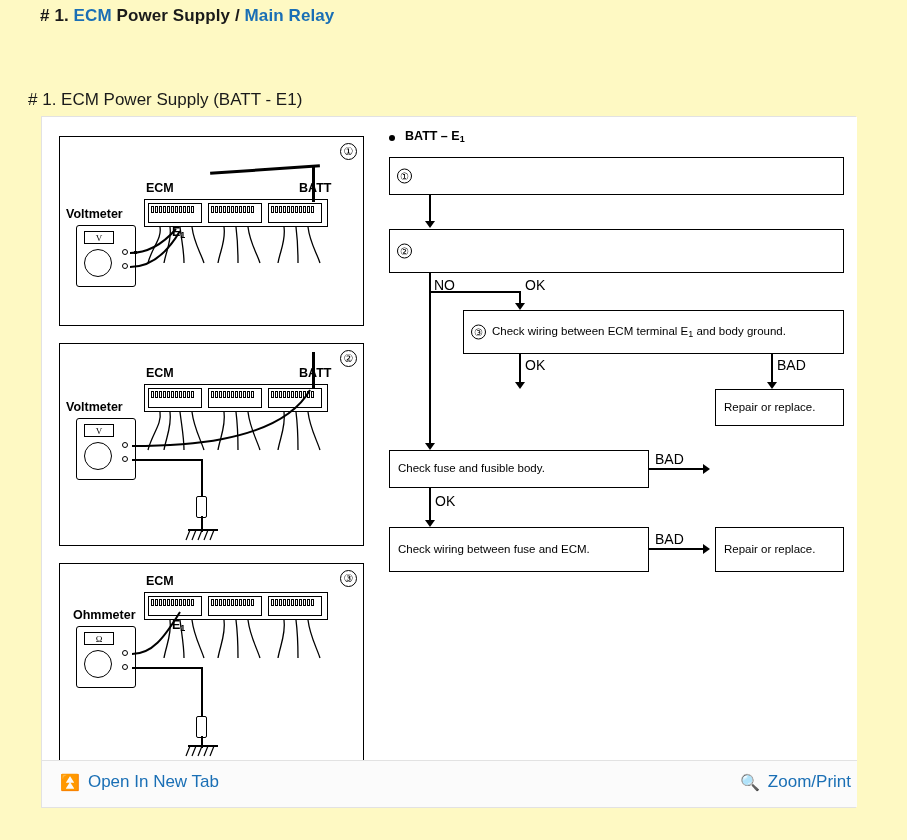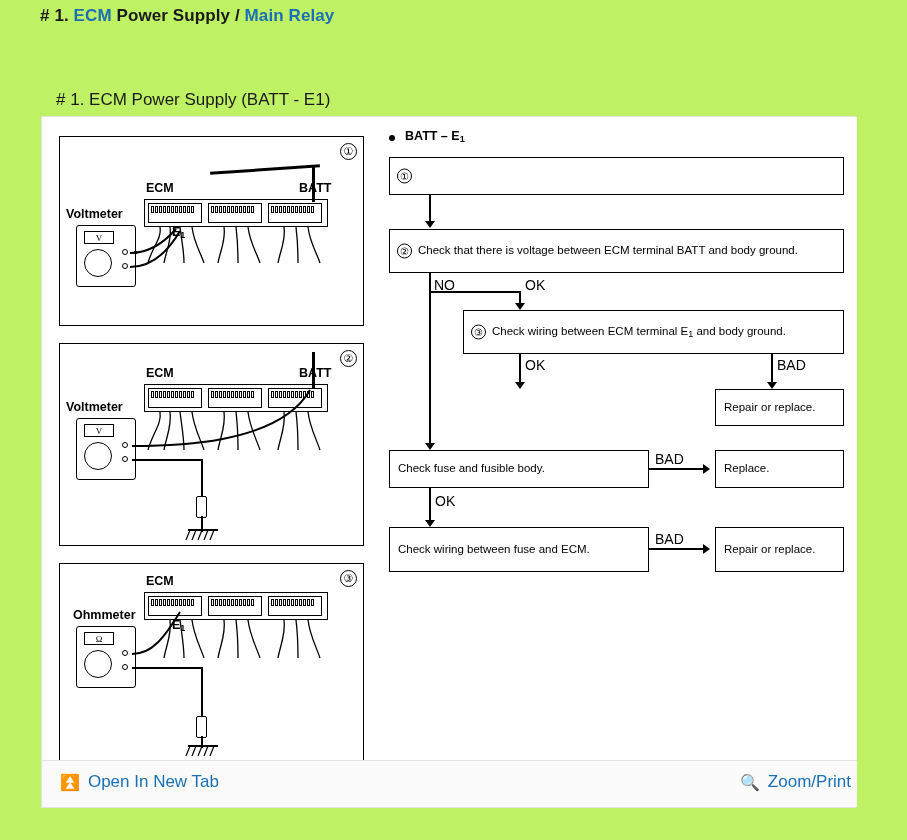--- a/index.html
+++ b/index.html
@@ -6,40 +6,40 @@
   html, body {
     margin: 0; padding: 0;
     width: 907px; height: 840px;
     background: #ffffff;
     font-family: "Liberation Sans", sans-serif;
     overflow: hidden;
   }
   #page {
     position: relative;
     width: 907px; height: 840px;
-    background: #bef264;
+    background: #fef9c3;
   }
 
   
   .top-heading {
     position: absolute;
     left: 40px; top: 6px;
     font-size: 17px;
     font-weight: bold;
     color: #1a1a1a;
     letter-spacing: .1px;
     white-space: nowrap;
   }
   .top-heading .num { color: #1a1a1a; }
   .top-heading .blue { color: #1a6fb5; }
   .top-heading .sep { color: #1a1a1a; }
 
   .sub-heading {
     position: absolute;
-    left: 56px; top: 90px;
+    left: 28px; top: 90px;
     font-size: 17px;
     color: #1a1a1a;
     font-weight: normal;
     white-space: nowrap;
   }
 
   
   .figure-panel {
     position: absolute;
     left: 41px; top: 116px;
@@ -522,21 +522,20 @@
 
         <div class="fbox has-num" style="left:12px; top:40px; width:455px; height:38px; display:flex; align-items:center;">
           <span class="cnum">①</span>
         </div>
 
         <div class="aline" style="left:52px; top:78px; width:2px; height:28px;"></div>
         <div class="arrow-d" style="left:48px; top:104px;"></div>
 
         <div class="fbox has-num" style="left:12px; top:112px; width:455px; height:44px; display:flex; align-items:center;">
           <span class="cnum">②</span>
-          <span>Check that there is voltage between ECM terminal BATT and body ground.</span>
         </div>
 
         <div class="aline" style="left:52px; top:156px; width:2px; height:20px;"></div>
         <div class="aline" style="left:52px; top:174px; width:92px; height:2px;"></div>
         <div class="aline" style="left:142px; top:174px; width:2px; height:16px;"></div>
         <div class="arrow-d" style="left:138px; top:186px;"></div>
         <div class="flbl" style="left:57px; top:160px;">NO</div>
         <div class="flbl" style="left:148px; top:160px;">OK</div>
 
         <div class="aline" style="left:52px; top:174px; width:2px; height:156px;"></div>
@@ -561,23 +560,20 @@
         </div>
 
         <div class="fbox" style="left:12px; top:333px; width:260px; height:38px; display:flex; align-items:center;">
           <span>Check fuse and fusible body.</span>
         </div>
 
         <div class="aline" style="left:272px; top:351px; width:56px; height:2px;"></div>
         <div class="arrow-r" style="left:326px; top:347px;"></div>
         <div class="flbl" style="left:278px; top:334px;">BAD</div>
 
-        <div class="fbox" style="left:338px; top:333px; width:129px; height:38px; display:flex; align-items:center;">
-          <span>Replace.</span>
-        </div>
 
         <div class="aline" style="left:52px; top:371px; width:2px; height:36px;"></div>
         <div class="arrow-d" style="left:48px; top:403px;"></div>
         <div class="flbl" style="left:58px; top:376px;">OK</div>
 
         <div class="fbox" style="left:12px; top:410px; width:260px; height:45px; display:flex; align-items:center;">
           <span>Check wiring between fuse and ECM.</span>
         </div>
 
         <div class="aline" style="left:272px; top:431px; width:56px; height:2px;"></div>

